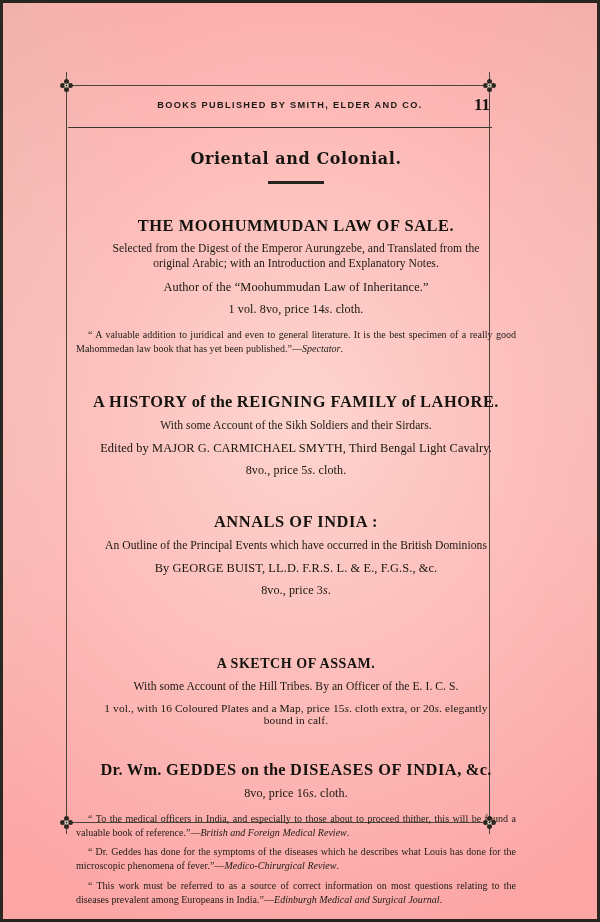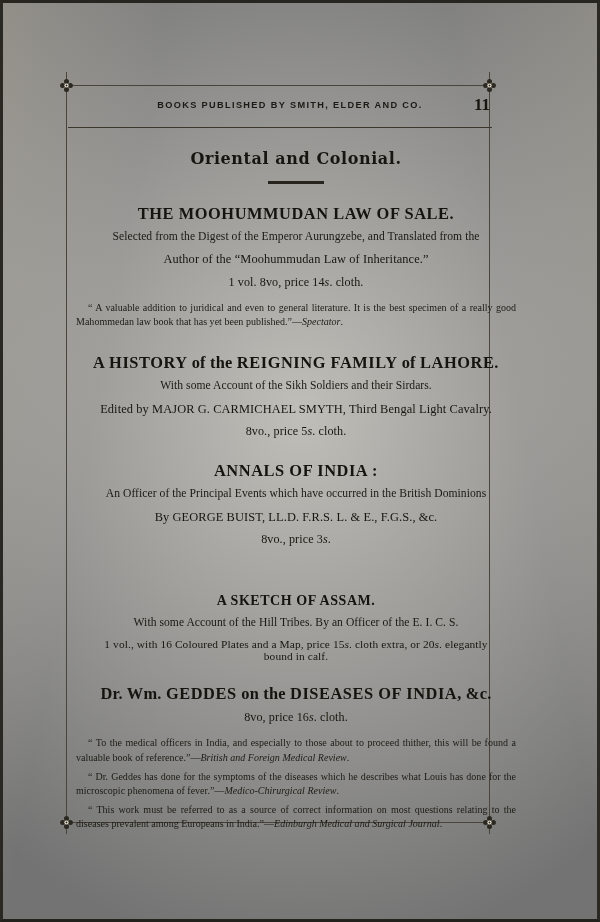--- a/index.html
+++ b/index.html
@@ -4,21 +4,21 @@
 <style>
   html, body {
     margin: 0;
     padding: 0;
     background: #2b2b28;
   }
   .page {
     position: relative;
     width: 600px;
     height: 922px;
-    background: #737373;
+    background: #fca5a5;
     overflow: hidden;
     font-family: "Liberation Serif", "DejaVu Serif", serif;
     color: #17160f;
     box-sizing: border-box;
   }
   
   .paper-tone {
     position: absolute;
     inset: 0;
     background:
@@ -129,21 +129,21 @@
     transform: scaleX(0.97);
   }
 
   .short-rule {
     width: 56px;
     height: 2.5px;
     background: #26241c;
     margin: 13px auto 0 auto;
   }
 
-  .entry { margin-top: 0; }
+  .entry { margin-top: 12px; }
 
   .title-main {
     font-size: 16.4px;
     font-weight: 700;
     letter-spacing: 0.55px;
     line-height: 1.18;
     margin: 0;
     color: #15140e;
     white-space: nowrap;
   }
@@ -267,41 +267,42 @@
 
   <div class="column">
     <div class="section-head blackletter">Oriental and Colonial.</div>
     <div class="short-rule"></div>
     <div id="entries">
         <div style="height: 20px;"></div>
         <div class="entry">
           <div class="title-main"><span>THE MOOHUMMUDAN LAW OF SALE.</span></div>
           <div class="sub">
             <div>Selected from the Digest of the Emperor Aurungzebe, and Translated from the</div>
+            <div>original Arabic; with an Introduction and Explanatory Notes.</div>
           </div>
           <div class="byline">Author of the “Moohummudan Law of Inheritance.”</div>
           <div class="price"><span>1 vol. 8vo, price 14</span><i>s</i><span>. cloth.</span></div>
           <div class="quotes">
             <p class="quote"><span>“ A valuable addition to juridical and even to general literature.  It is the best specimen of a really good Mahommedan law book that has yet been published.”—</span><i class="src">Spectator</i><span>.</span></p>
           </div>
         </div>
         <div style="height: 24px;"></div>
         <div class="entry">
           <div class="title-main"><span>A HISTORY </span><span class="lc">of the </span><span>REIGNING FAMILY </span><span class="lc">of </span><span>LAHORE.</span></div>
           <div class="sub">
             <div>With some Account of the Sikh Soldiers and their Sirdars.</div>
           </div>
           <div class="byline">Edited by MAJOR G. CARMICHAEL SMYTH, Third Bengal Light Cavalry.</div>
           <div class="price"><span>8vo., price 5</span><i>s</i><span>. cloth.</span></div>
         </div>
         <div style="height: 22px;"></div>
         <div class="entry">
           <div class="title-main"><span>ANNALS  OF  INDIA :</span></div>
           <div class="sub">
-            <div>An Officer of the Principal Events which have occurred in the British Dominions</div>
+            <div>An Outline of the Principal Events which have occurred in the British Dominions</div>
           </div>
           <div class="byline">By GEORGE BUIST, LL.D. F.R.S. L. &amp; E., F.G.S., &amp;c.</div>
           <div class="price"><span>8vo., price 3</span><i>s</i><span>.</span></div>
         </div>
         <div style="height: 24px;"></div>
         <div style="height: 22px;"></div>
         <div class="entry">
           <div class="title-main title-sm"><span>A SKETCH OF ASSAM.</span></div>
           <div class="sub">
             <div>With some Account of the Hill Tribes.   By an Officer of the E. I. C. S.</div>

